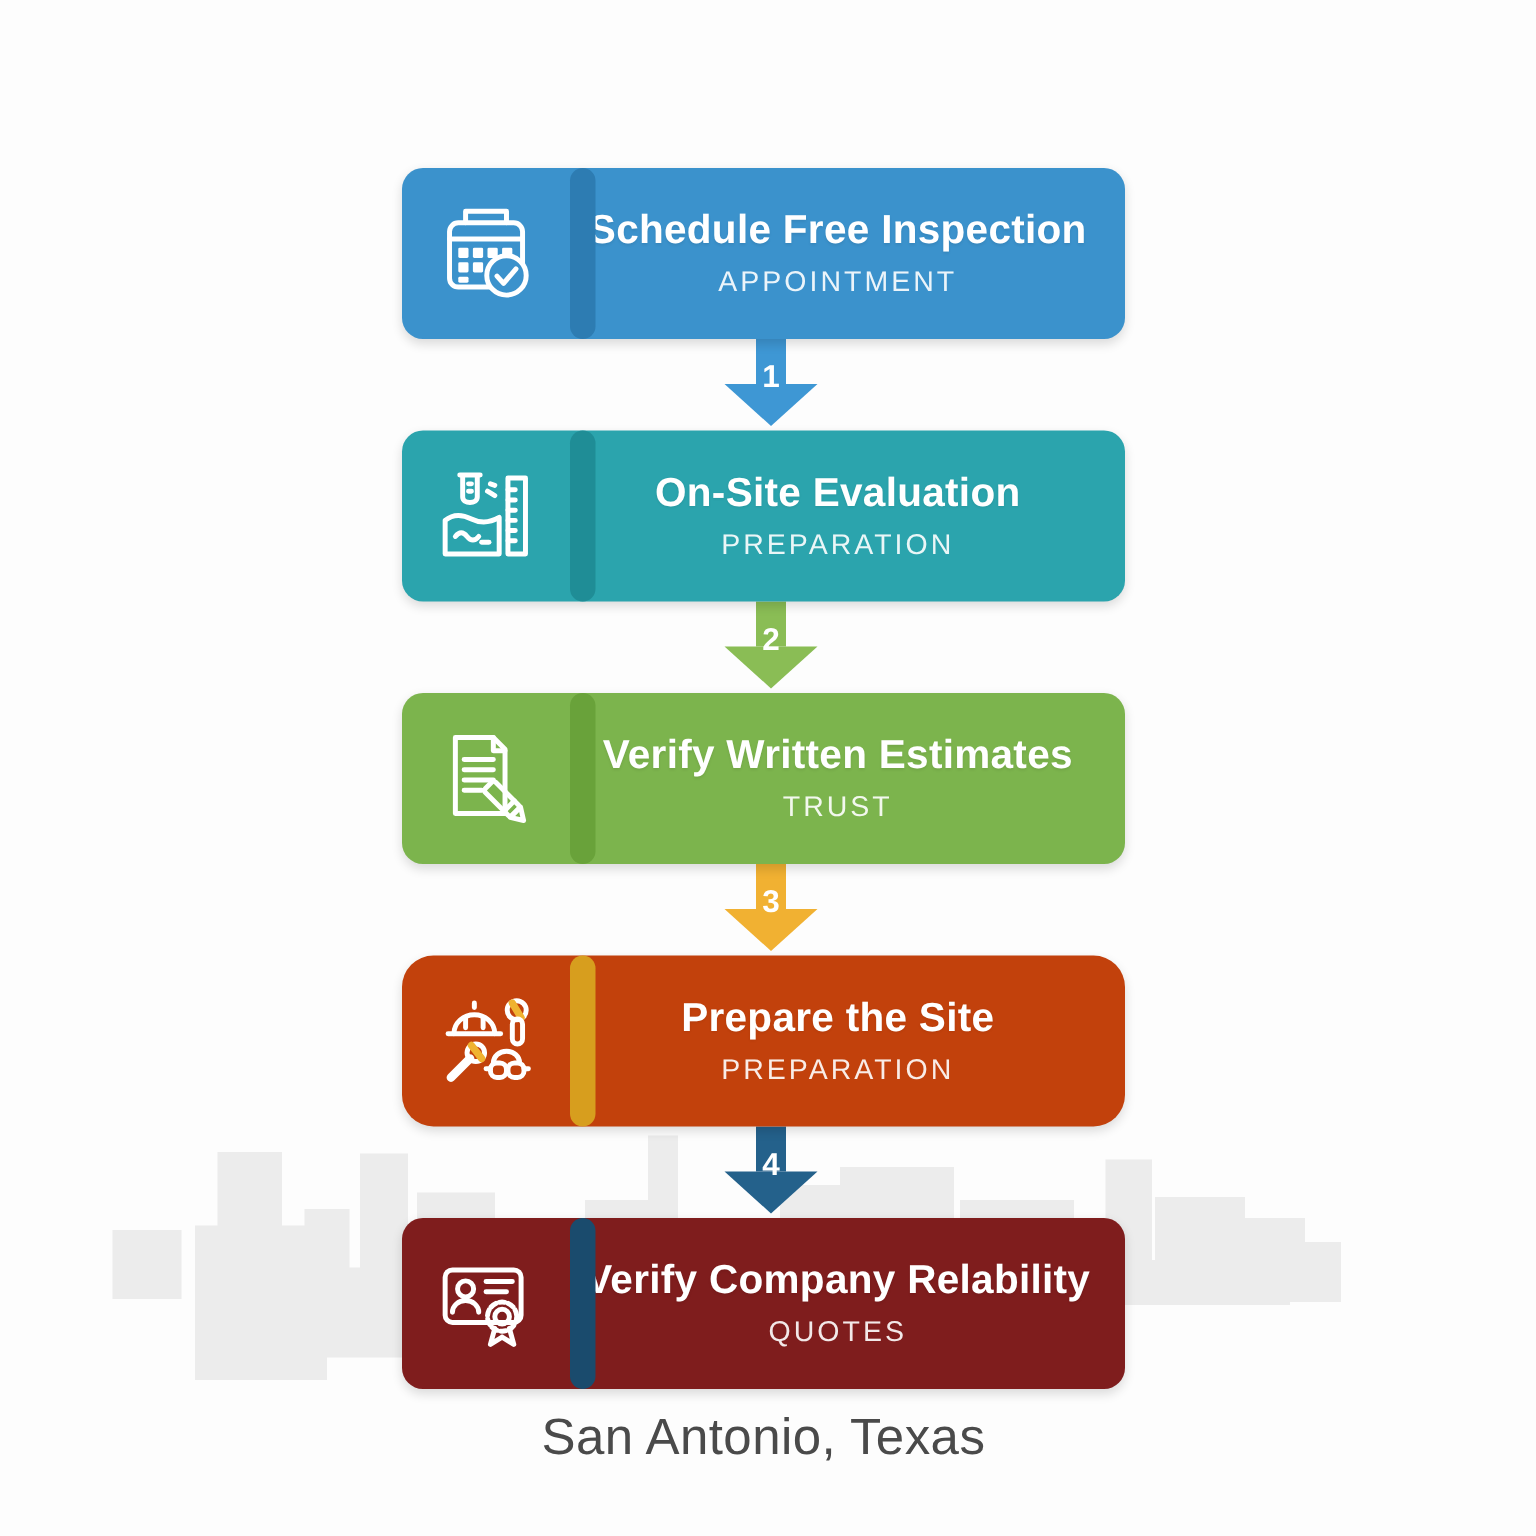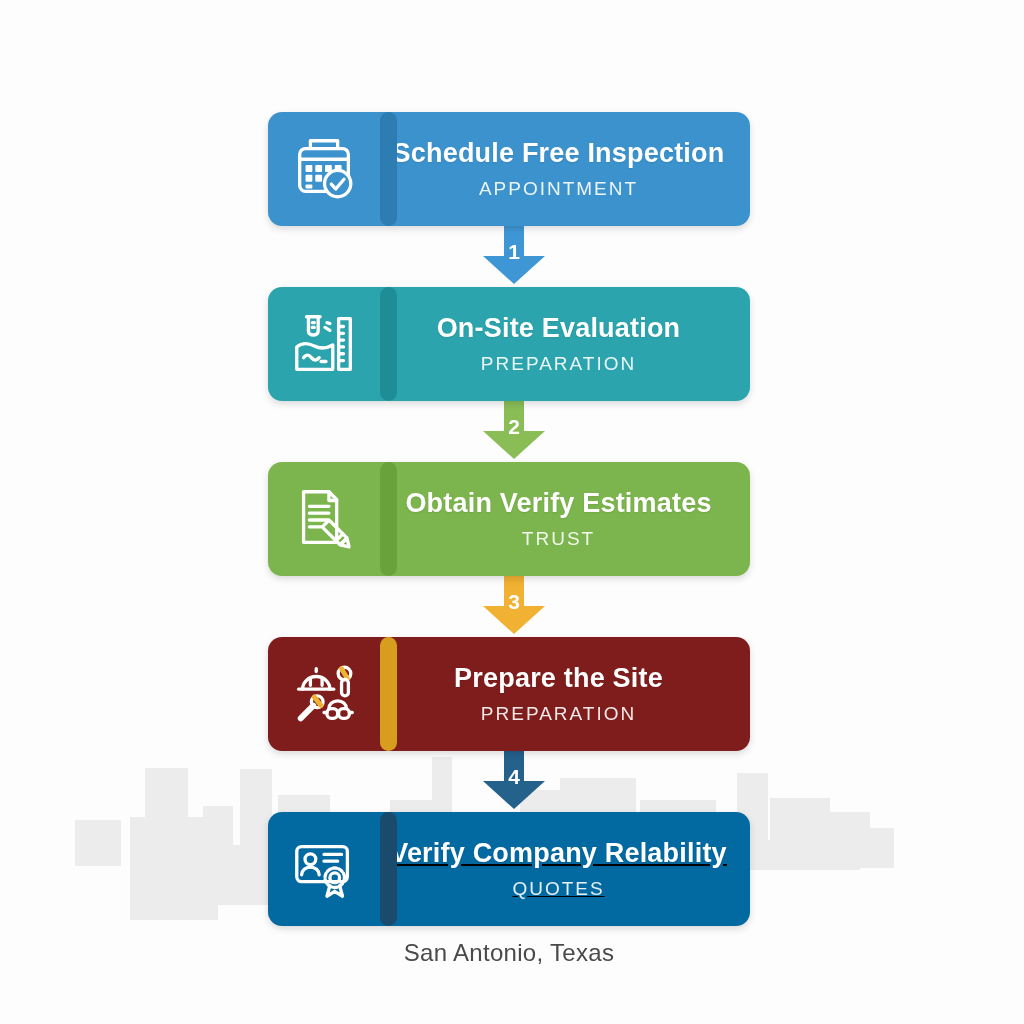--- a/index.html
+++ b/index.html
@@ -54,21 +54,21 @@
     border-top:28px solid #000;
   }
   .arrow .num{
     position:absolute;left:0;right:0;top:14px;text-align:center;
     color:#ffffff;font-size:21px;font-weight:700;z-index:2;
   }
 
   
   .footer{
     position:absolute;left:268px;top:939px;width:482px;text-align:center;
-    color:#4a4a4a;font-size:24px;z-index:2;letter-spacing:.3px;
+    color:#4a4a4a;font-size:34px;z-index:2;letter-spacing:.3px;
   }
 
   
   .ic{fill:none;stroke:#ffffff;stroke-width:3.4;
       stroke-linecap:round;stroke-linejoin:round;}
   .ic .fillw{fill:#ffffff;stroke:none;}
   .ic .fillbox{stroke:#ffffff;}
 </style>
 </head>
 <body>
@@ -163,32 +163,32 @@
         <path d="M42 10v9h8"></path>
         <path d="M22 25h20 M22 32h20 M22 39h20 M22 46h12"></path>
         <g transform="rotate(-45 50 54)">
           <rect x="45" y="38" width="10" height="26" rx="2"></rect>
           <path d="M45 64l5 8 5-8z M45 58h10"></path>
         </g>
       </svg>
     </div>
     <div class="divider" style="background: rgb(105, 162, 58);"></div>
     <div class="textcol">
-      <h2 class="title">Obtain Verify Estimates</h2>
+      <h2 class="title">Verify Written Estimates</h2>
       <div class="subtitle">TRUST</div>
     </div>
   </section>
 
   <div class="arrow a2">
     <div class="stem" style="background: rgb(241, 177, 50);"></div>
     <div class="head" style="border-top-color: rgb(241, 177, 50);"></div>
     <span class="num">3</span>
   </div>
 
-  <section class="step s3" style="background: #7f1d1d;">
+  <section class="step s3" style="background: #c2410c; border-radius: 21px;">
     <div class="panel">
       <svg class="ic" viewBox="0 0 76 76">
         <path d="M15 33a14 13 0 0 1 28 0"></path>
         <path d="M11 33h36"></path>
         <path d="M23 22v7 M35 22v7 M29 15v-3"></path>
         <circle cx="58" cy="17" r="6.5"></circle>
         <path d="M55 12l6 10" stroke-width="5" stroke="#f0b331" fill="none"></path>
         <rect x="55" y="23" width="7" height="17" rx="3.5"></rect>
         <path d="M13 63l13-13" stroke-width="6"></path>
         <circle cx="30" cy="46" r="6"></circle>
@@ -205,21 +205,21 @@
       <div class="subtitle">PREPARATION</div>
     </div>
   </section>
 
   <div class="arrow a3">
     <div class="stem" style="background: rgb(36, 97, 139);"></div>
     <div class="head" style="border-top-color: rgb(36, 97, 139);"></div>
     <span class="num">4</span>
   </div>
 
-  <section class="step s4" style="background: #0369a1; text-decoration: underline;">
+  <section class="step s4" style="background: #7f1d1d;">
     <div class="panel">
       <svg class="ic" viewBox="0 0 76 76">
         <rect x="9" y="15" width="52" height="36" rx="5"></rect>
         <circle cx="23" cy="28" r="5.5"></circle>
         <path d="M14 44a9 8 0 0 1 18 0"></path>
         <path d="M37 23h18 M37 30h14"></path>
         <circle cx="48" cy="47" r="10" stroke-dasharray="4 2.4"></circle>
         <circle cx="48" cy="47" r="5"></circle>
         <path d="M43 55l-3 11 8-5 M53 55l3 11-8-5"></path>
       </svg>

